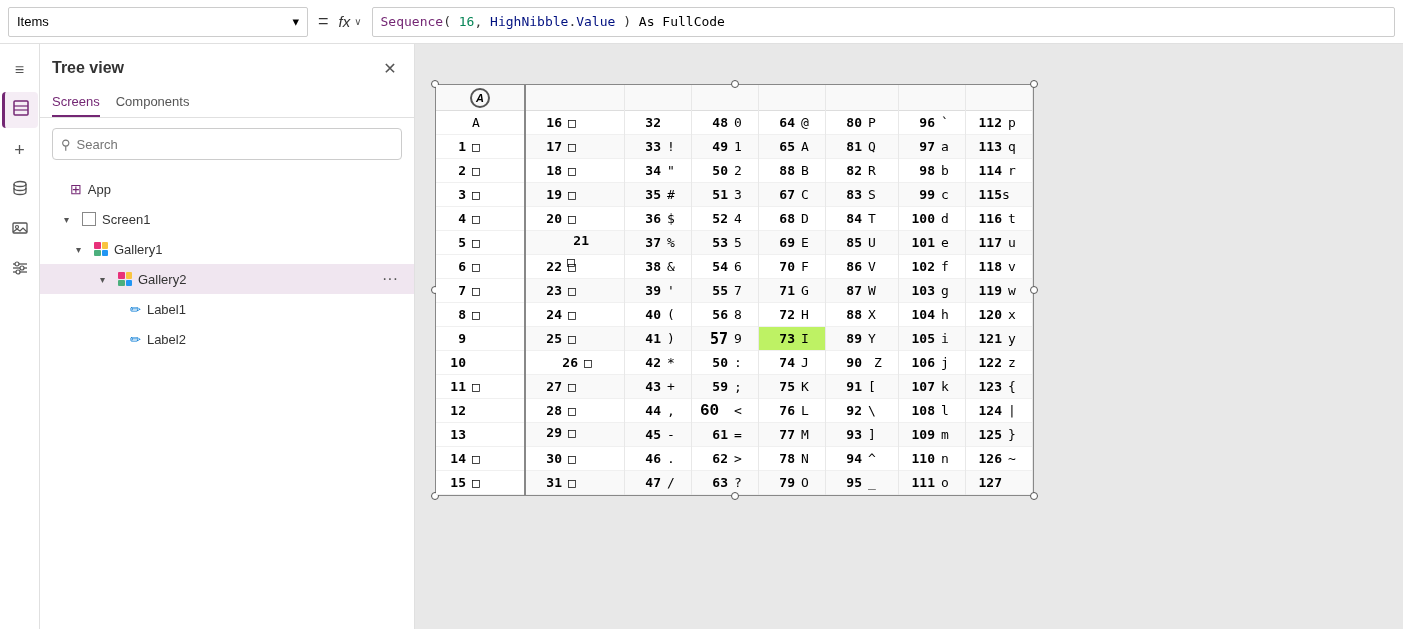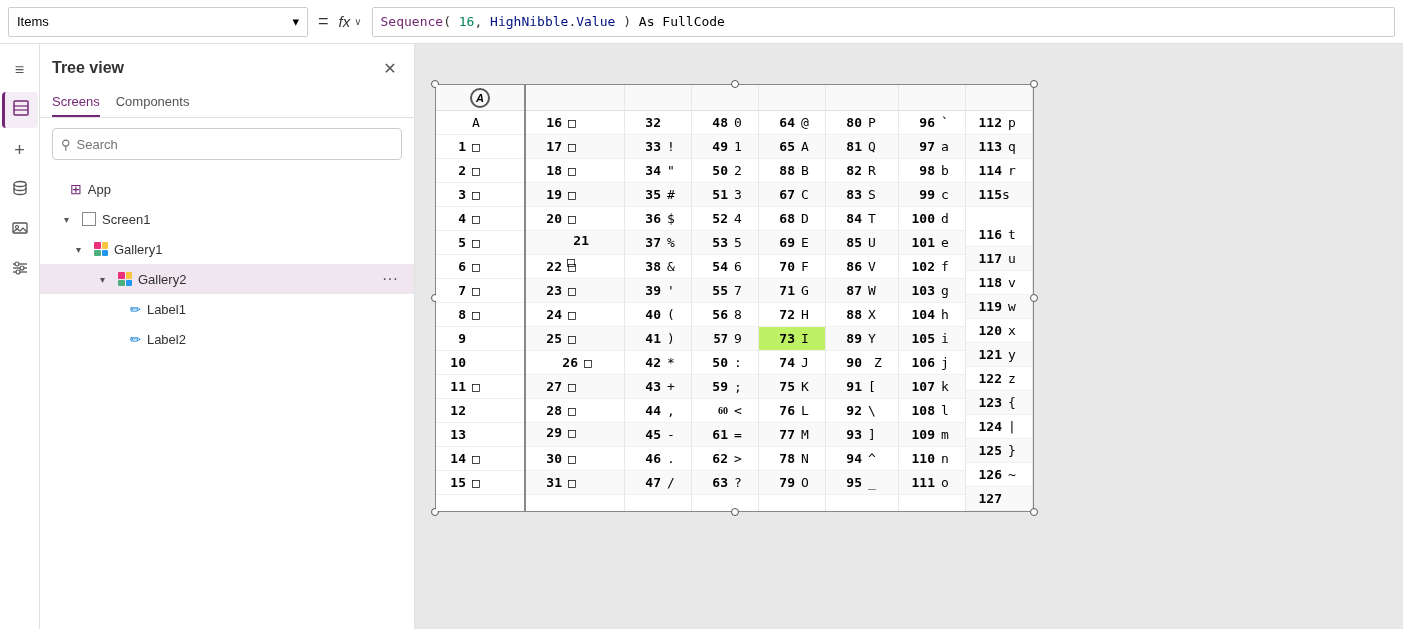--- a/index.html
+++ b/index.html
@@ -665,33 +665,33 @@
                 </div>
                 <div style="display: flex; align-items: center; padding: 2px 8px; height: 24px; border-bottom: 1px solid rgb(240, 240, 240); gap: 6px; background: rgb(249, 249, 249);">
                   <span style="font-weight: 600; text-align: right; min-width: 28px; font-family: Consolas, monospace; font-size: 13px;">55</span>
                   <span style="min-width: 16px; font-family: Consolas, monospace; font-size: 13px;">7</span>
                 </div>
                 <div style="display: flex; align-items: center; padding: 2px 8px; height: 24px; border-bottom: 1px solid rgb(240, 240, 240); gap: 6px;">
                   <span style="font-weight: 600; text-align: right; min-width: 28px; font-family: Consolas, monospace; font-size: 13px;">56</span>
                   <span style="min-width: 16px; font-family: Consolas, monospace; font-size: 13px;">8</span>
                 </div>
                 <div style="display: flex; align-items: center; padding: 2px 8px; height: 24px; border-bottom: 1px solid rgb(240, 240, 240); gap: 6px; background: rgb(249, 249, 249);">
-                  <span style="font-weight: 600; text-align: right; min-width: 28px; font-family: Consolas, monospace; font-size: 12px;">57</span>
+                  <span style="font-weight: 600; text-align: right; min-width: 28px; font-family: Consolas, monospace; font-size: 15px;">57</span>
                   <span style="min-width: 16px; font-family: Consolas, monospace; font-size: 13px;">9</span>
                 </div>
                 <div style="display: flex; align-items: center; padding: 2px 8px; height: 24px; border-bottom: 1px solid rgb(240, 240, 240); gap: 6px;">
                   <span style="font-weight: 600; text-align: right; min-width: 28px; font-family: Consolas, monospace; font-size: 13px;">50</span>
                   <span style="min-width: 16px; font-family: Consolas, monospace; font-size: 13px;">:</span>
                 </div>
                 <div style="display: flex; align-items: center; padding: 2px 8px; height: 24px; border-bottom: 1px solid rgb(240, 240, 240); gap: 6px; background: rgb(249, 249, 249);">
                   <span style="font-weight: 600; text-align: right; min-width: 28px; font-family: Consolas, monospace; font-size: 13px;">59</span>
                   <span style="min-width: 16px; font-family: Consolas, monospace; font-size: 13px;">;</span>
                 </div>
                 <div style="display: flex; align-items: center; padding: 2px 8px; height: 24px; border-bottom: 1px solid rgb(240, 240, 240); gap: 6px;">
-                  <span style="font-weight: 600; text-align: right; min-width: 28px; font-family: Liberation Serif, serif; font-size: 10px;">60</span>
+                  <span style="font-weight: 600; min-width: 28px; font-family: Liberation Mono, monospace; font-size: 16px;">60</span>
                   <span style="min-width: 16px; font-family: Consolas, monospace; font-size: 13px;">&lt;</span>
                 </div>
                 <div style="display: flex; align-items: center; padding: 2px 8px; height: 24px; border-bottom: 1px solid rgb(240, 240, 240); gap: 6px; background: rgb(249, 249, 249);">
                   <span style="font-weight: 600; text-align: right; min-width: 28px; font-family: Consolas, monospace; font-size: 13px;">61</span>
                   <span style="min-width: 16px; font-family: Consolas, monospace; font-size: 13px;">=</span>
                 </div>
                 <div style="display: flex; align-items: center; padding: 2px 8px; height: 24px; border-bottom: 1px solid rgb(240, 240, 240); gap: 6px;">
                   <span style="font-weight: 600; text-align: right; min-width: 28px; font-family: Consolas, monospace; font-size: 13px;">62</span>
                   <span style="min-width: 16px; font-family: Consolas, monospace; font-size: 13px;">&gt;</span>
                 </div>
@@ -912,21 +912,21 @@
                   <span style="min-width: 16px; font-family: Consolas, monospace; font-size: 13px;">q</span>
                 </div>
                 <div style="display: flex; align-items: center; padding: 2px 8px; height: 24px; border-bottom: 1px solid rgb(240, 240, 240); gap: 6px;">
                   <span style="font-weight: 600; text-align: right; min-width: 28px; font-family: Consolas, monospace; font-size: 13px;">114</span>
                   <span style="min-width: 16px; font-family: Consolas, monospace; font-size: 13px;">r</span>
                 </div>
                 <div style="display: flex; align-items: center; padding: 2px 8px; height: 24px; border-bottom: 1px solid rgb(240, 240, 240); background: rgb(249, 249, 249);">
                   <span style="font-weight: 600; text-align: right; min-width: 28px; font-family: Consolas, monospace; font-size: 13px;">115</span>
                   <span style="min-width: 16px; font-family: Consolas, monospace; font-size: 13px;">s</span>
                 </div>
-                <div style="display: flex; align-items: center; padding: 2px 8px; height: 24px; border-bottom: 1px solid rgb(240, 240, 240); gap: 6px; margin-top: 16px;">
+                <div style="display: flex; align-items: center; padding: 2px 8px; height: 24px; border-bottom: 1px solid rgb(240, 240, 240); gap: 6px;">
                   <span style="font-weight: 600; text-align: right; min-width: 28px; font-family: Consolas, monospace; font-size: 13px;">116</span>
                   <span style="min-width: 16px; font-family: Consolas, monospace; font-size: 13px;">t</span>
                 </div>
                 <div style="display: flex; align-items: center; padding: 2px 8px; height: 24px; border-bottom: 1px solid rgb(240, 240, 240); gap: 6px; background: rgb(249, 249, 249);">
                   <span style="font-weight: 600; text-align: right; min-width: 28px; font-family: Consolas, monospace; font-size: 13px;">117</span>
                   <span style="min-width: 16px; font-family: Consolas, monospace; font-size: 13px;">u</span>
                 </div>
                 <div style="display: flex; align-items: center; padding: 2px 8px; height: 24px; border-bottom: 1px solid rgb(240, 240, 240); gap: 6px;">
                   <span style="font-weight: 600; text-align: right; min-width: 28px; font-family: Consolas, monospace; font-size: 13px;">118</span>
                   <span style="min-width: 16px; font-family: Consolas, monospace; font-size: 13px;">v</span>

